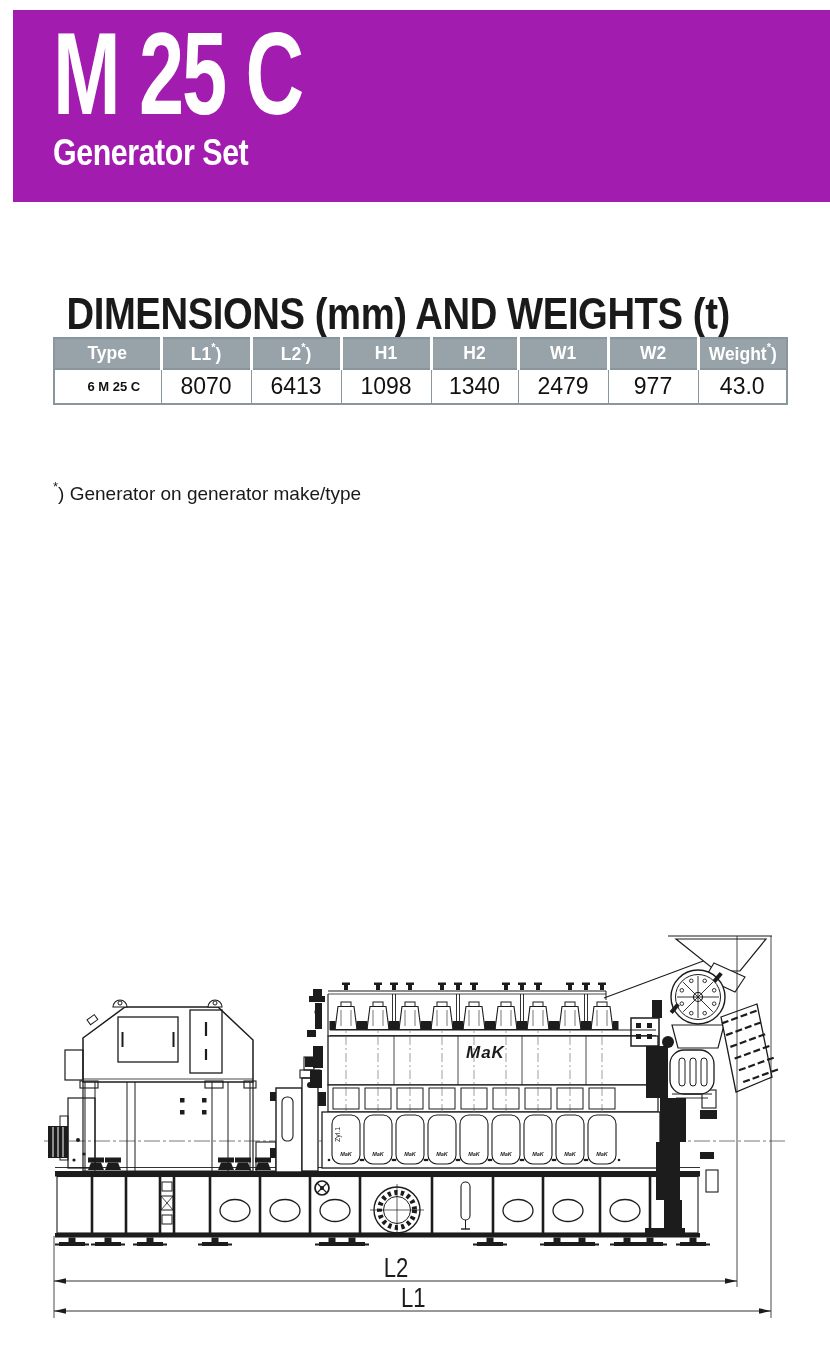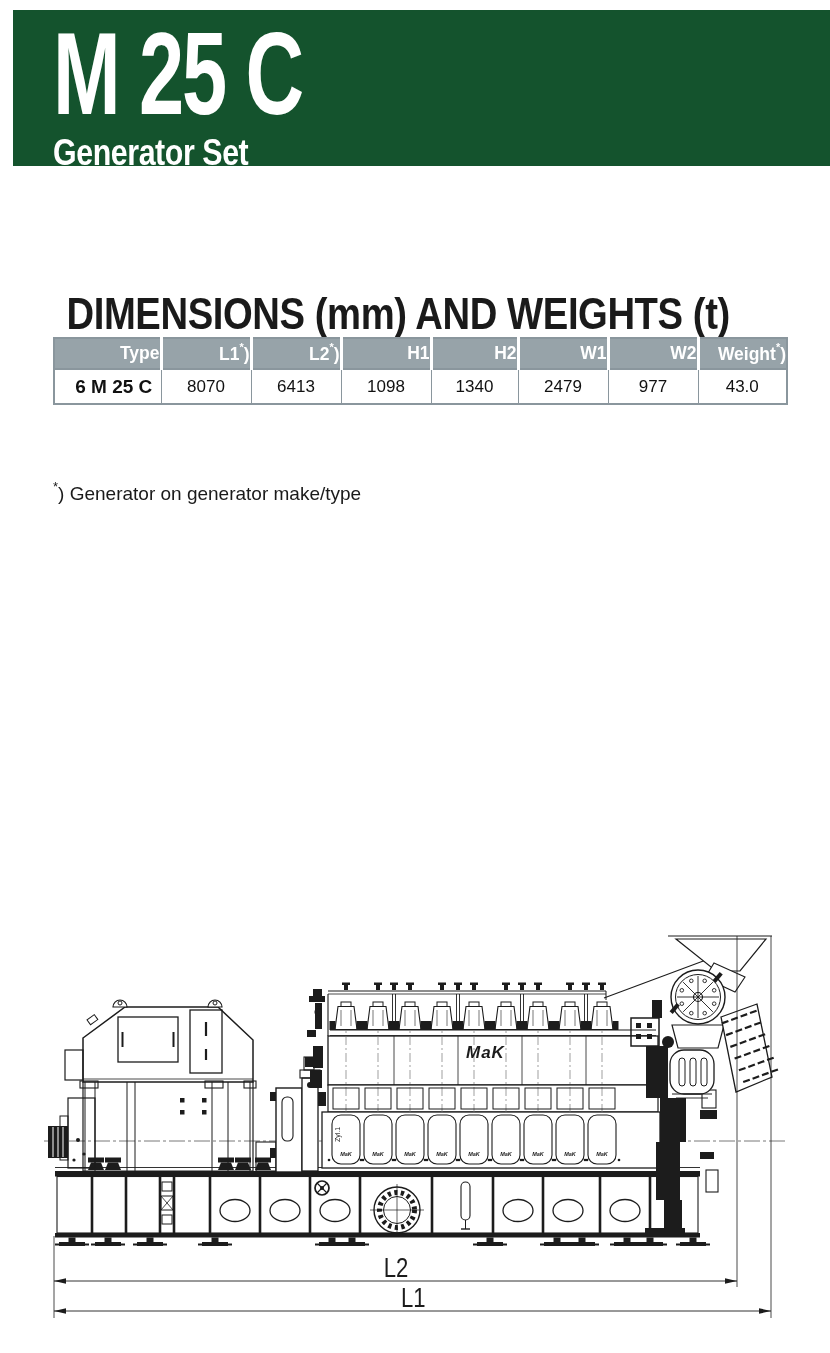--- a/index.html
+++ b/index.html
@@ -1,22 +1,22 @@
 <!DOCTYPE html>
 <html><head>
 <meta charset="utf-8">
 <style>
   html,body{margin:0;padding:0;}
   body{
     width:830px;height:1353px;position:relative;background:#ffffff;
     font-family:"Liberation Sans",sans-serif;overflow:hidden;
   }
   #header-banner{
-    position:absolute;left:13px;top:10px;width:817px;height:156px;
-    background:#14532d;
+    position:absolute;left:13px;top:10px;width:817px;height:192px;
+    background:#a21caf;
   }
   #model-title{
     position:absolute;left:40px;top:6px;font-size:116px;line-height:1;
     font-weight:bold;color:#ffffff;letter-spacing:-3px;
     transform:scaleX(0.70);transform-origin:left top;white-space:nowrap;
   }
   #model-subtitle{
     position:absolute;left:40px;top:124px;font-size:37px;line-height:1;
     font-weight:bold;color:#ffffff;letter-spacing:-0.5px;
     transform:scaleX(0.82);transform-origin:left top;white-space:nowrap;
@@ -26,30 +26,30 @@
     font-size:45px;font-weight:bold;color:#1a1a1a;line-height:1;white-space:nowrap;
   }
   #section-title span{display:inline-block;transform:scaleX(0.85);letter-spacing:-0.5px;}
   #dims-table{
     position:absolute;left:53px;top:337px;width:733px;
     border-collapse:collapse;table-layout:fixed;
     border:2px solid #8a969d;
   }
   #dims-table th{
     background:#97a3a9;color:#ffffff;font-size:17.5px;font-weight:bold;
-    height:29px;border-left:3px solid #ffffff;text-align:right;padding:0;
+    height:29px;border-left:3px solid #ffffff;text-align:center;padding:0;
     border-bottom:2px solid #8a969d;white-space:nowrap;
   }
   #dims-table th:first-child{border-left:none;}
   #dims-table th sup{font-size:11px;position:relative;top:-2px;}
   #dims-table td{
-    border:1.5px solid #8a969d;font-size:17px;color:#111;height:33px;
+    border:1.5px solid #8a969d;font-size:23px;color:#111;height:33px;
     text-align:center;padding:0;background:#fff;
   }
-  #dims-table td.type-cell{font-weight:bold;font-size:19px;padding-left:12px;}
+  #dims-table td.type-cell{font-weight:bold;font-size:13px;padding-left:12px;}
   #footnote{
     position:absolute;left:53px;top:481px;font-size:19px;color:#1a1a1a;
   }
   #footnote sup{font-size:13px;position:relative;top:-2px;}
   #drawing{
     position:absolute;left:0;top:0;width:830px;height:1353px;
     font-family:"Liberation Sans",sans-serif;
   }
 </style>
 </head>

